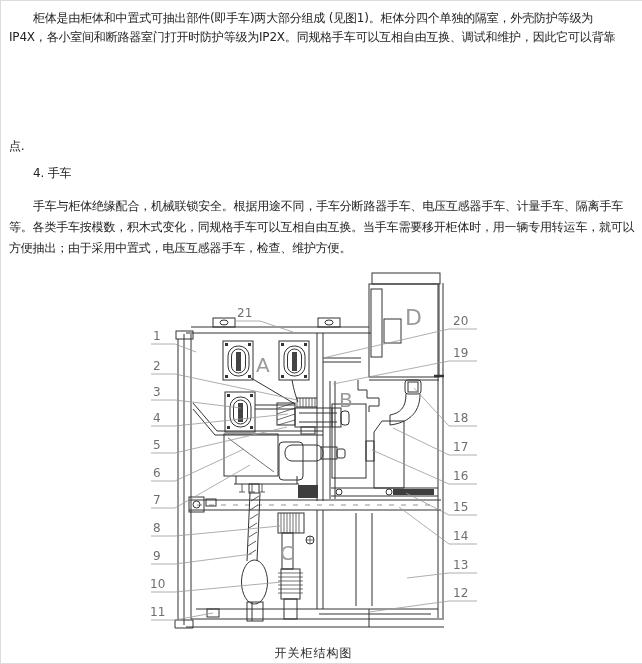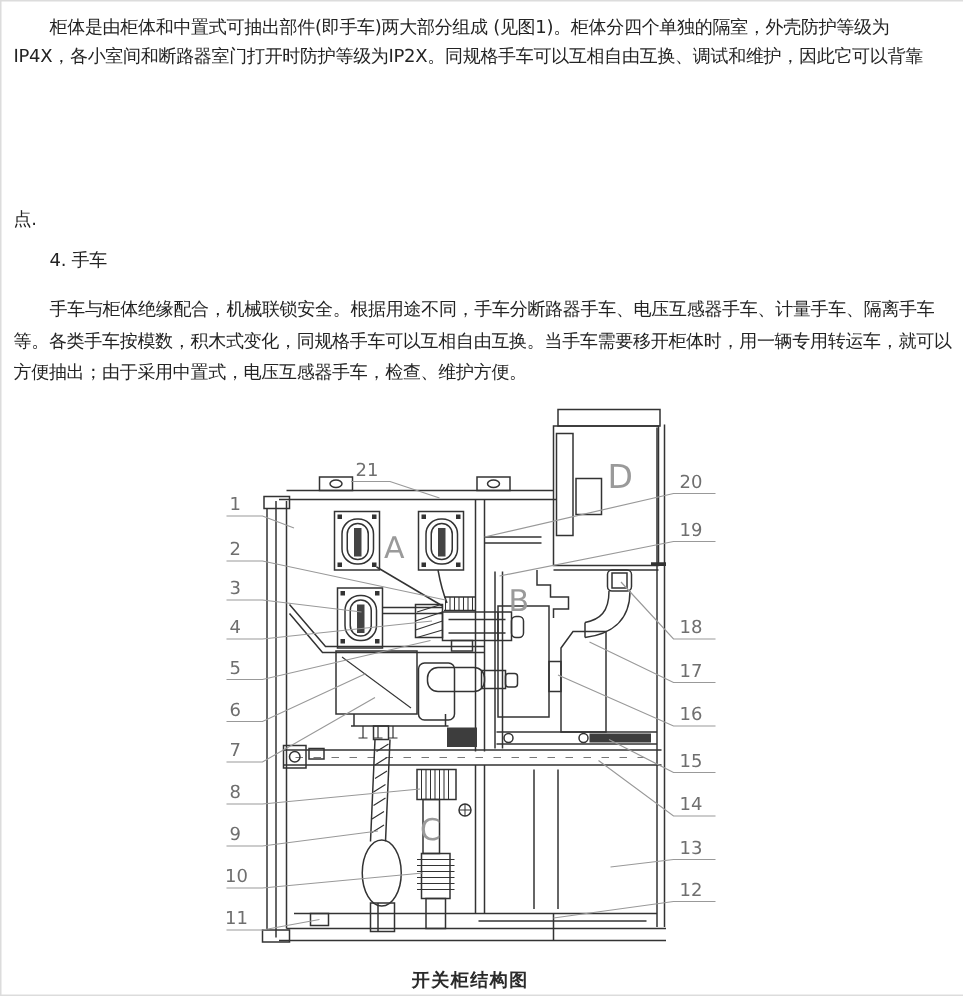--- a/index.html
+++ b/index.html
@@ -7,21 +7,21 @@
         font-family:"DejaVu Sans","Liberation Sans",sans-serif;color:#1f1f1f;overflow:hidden;padding-left:38px;}
   .tl{position:absolute;left:8px;right:6px;height:19px;line-height:19px;font-size:12px;
       letter-spacing:-0.2px;white-space:nowrap;color:#232323;}
   .tl.indent{left:32px;}
   #diagram-wrap{position:absolute;left:140px;top:266px;width:350px;height:380px;}
   svg{display:block;}
   svg text{font-family:"DejaVu Sans","Liberation Sans",sans-serif;}
   .callout-num{fill:#6f6f6f;font-size:12px;}
   .comp-letter{fill:#9a9a9a;font-size:20px;}
   #caption{position:absolute;left:230px;top:644px;width:165px;text-align:center;
-           font-size:12px;color:#2a2a2a;letter-spacing:1px;font-weight:bold;}
+           font-size:12px;color:#2a2a2a;letter-spacing:1px;}
 </style>
 </head>
 <body>
 
 <div id="page">
 
   <div class="tl indent" style="top:8px">柜体是由柜体和中置式可抽出部件(即手车)两大部分组成  (见图1)。柜体分四个单独的隔室，外壳防护等级为</div>
   <div class="tl" style="top:27px">IP4X，各小室间和断路器室门打开时防护等级为IP2X。同规格手车可以互相自由互换、调试和维护，因此它可以背靠</div>
   <div class="tl" style="top:136px">点.</div>
   <div class="tl indent" style="top:163px">4. 手车</div>

